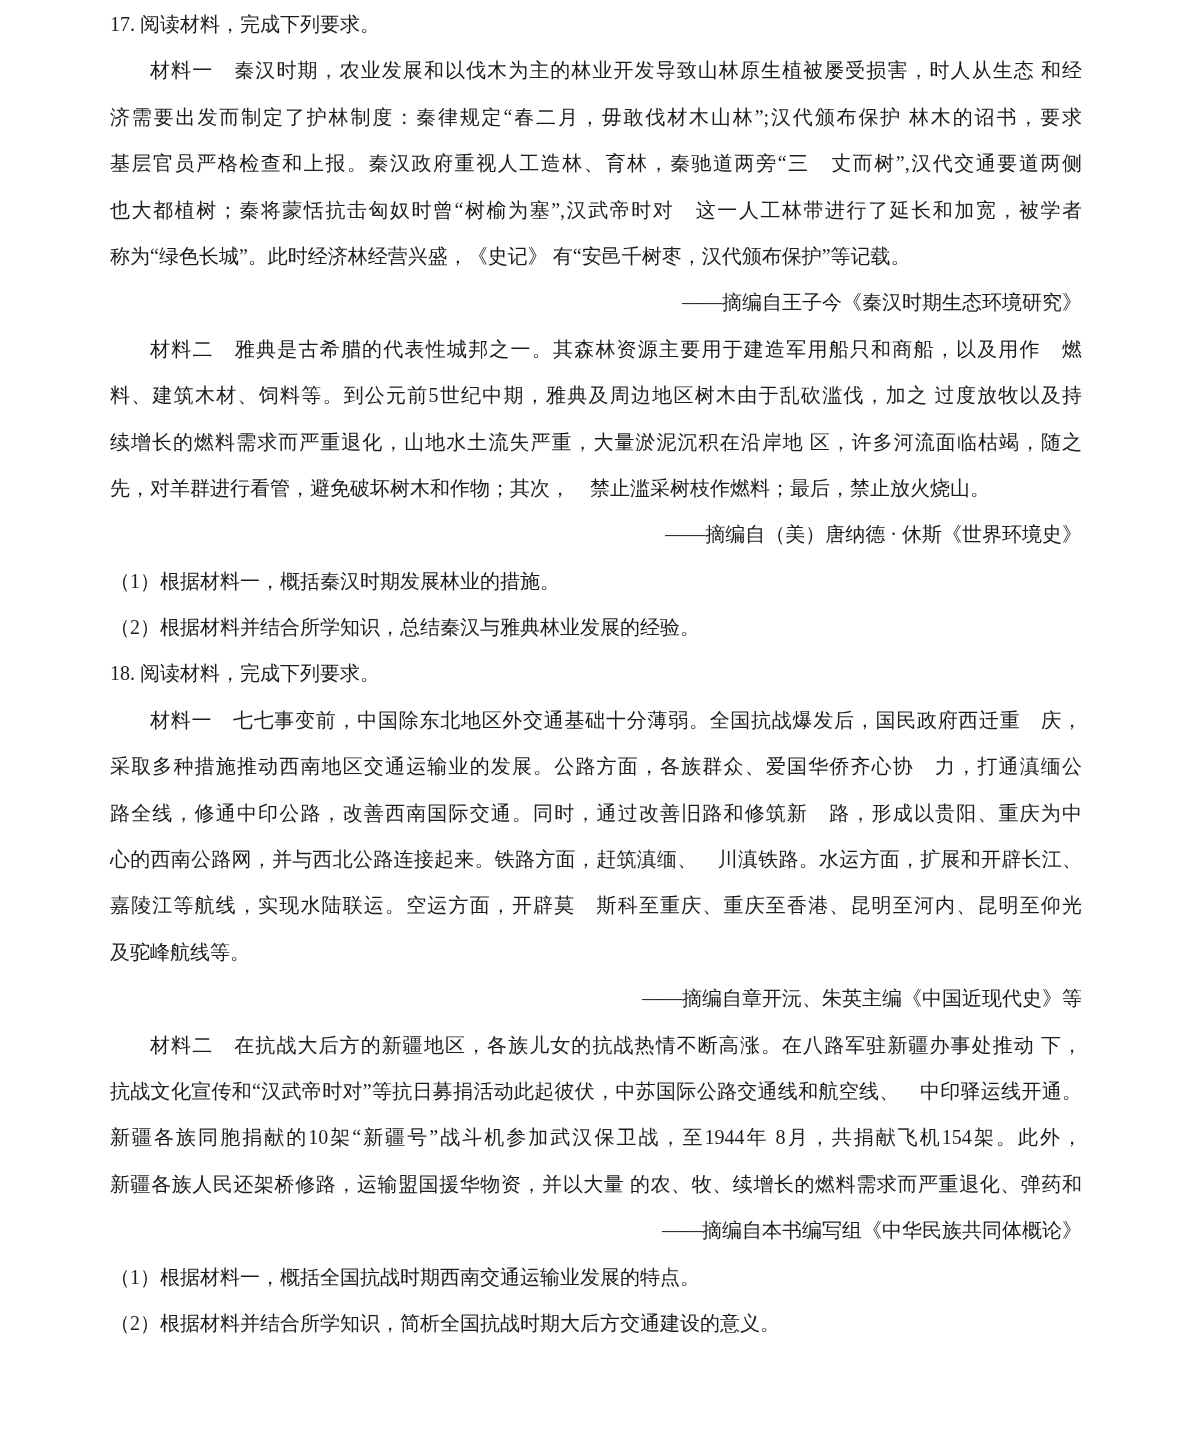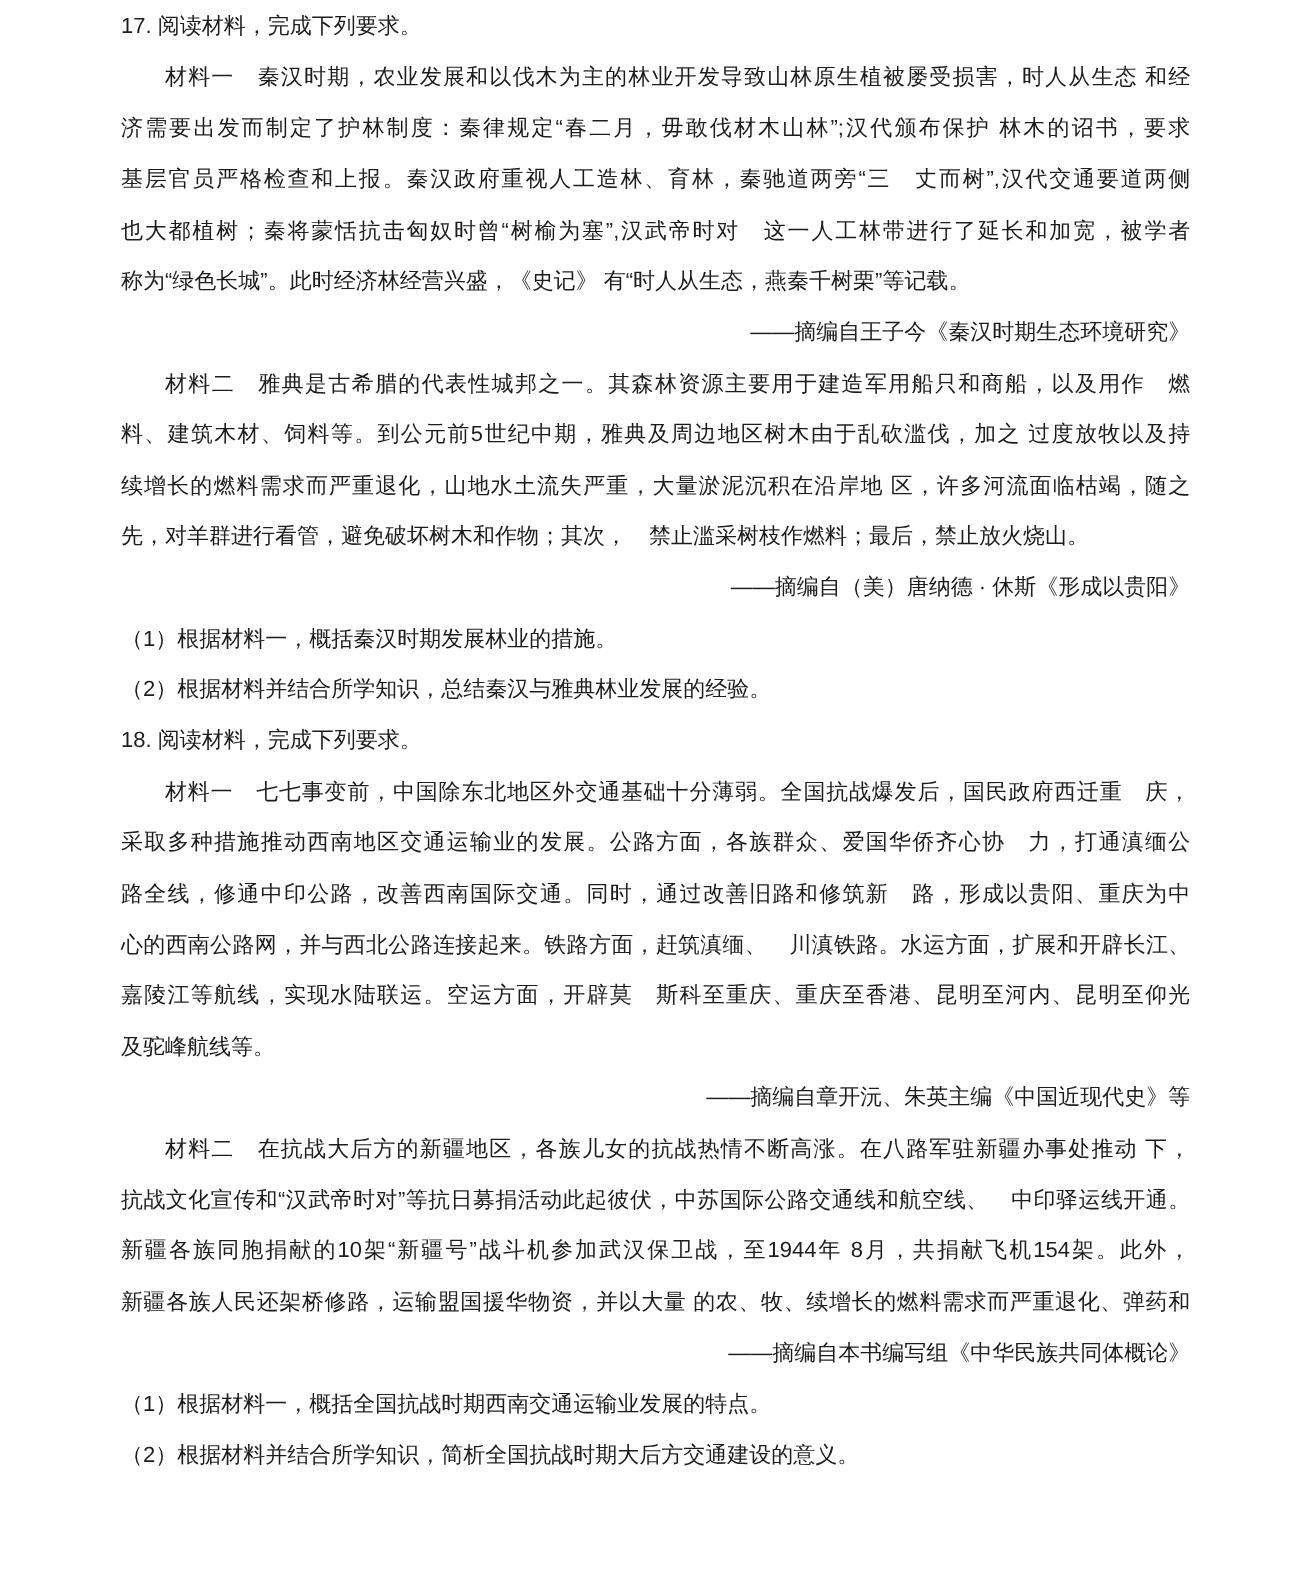--- a/index.html
+++ b/index.html
@@ -11,21 +11,21 @@
     width: 1190px;
     height: 1441px;
     overflow: hidden;
   }
   .page {
     box-sizing: border-box;
     width: 1190px;
     height: 1441px;
     padding: 1px 108px 0 110px;
     color: #1c1c1c;
-    font-family: Liberation Sans, sans-serif;
+    font-family: Liberation Serif, serif;
     font-size: 20px;
   }
   .line {
     height: 46.4px;
     line-height: 46.4px;
     white-space: nowrap;
     overflow: visible;
   }
   .fill {
     white-space: normal;
@@ -42,28 +42,28 @@
 <body>
 
 <div class="page">
 
   <div class="line">17. 阅读材料，完成下列要求。</div>
 
   <div class="line fill indent">材料一　秦汉时期，农业发展和以伐木为主的林业开发导致山林原生植被屡受损害，时人从生态 和经</div>
   <div class="line fill">济需要出发而制定了护林制度：秦律规定“春二月，毋敢伐材木山林”;汉代颁布保护 林木的诏书，要求</div>
   <div class="line fill">基层官员严格检查和上报。秦汉政府重视人工造林、育林，秦驰道两旁“三　丈而树”,汉代交通要道两侧</div>
   <div class="line fill">也大都植树；秦将蒙恬抗击匈奴时曾“树榆为塞”,汉武帝时对　这一人工林带进行了延长和加宽，被学者</div>
-  <div class="line">称为“绿色长城”。此时经济林经营兴盛，《史记》 有“时人从生态，燕秦千树栗”等记载。</div>
+  <div class="line">称为“绿色长城”。此时经济林经营兴盛，《史记》 有“安邑千树枣，汉代颁布保护”等记载。</div>
   <div class="line source">——摘编自王子今《秦汉时期生态环境研究》</div>
 
   <div class="line fill indent">材料二　雅典是古希腊的代表性城邦之一。其森林资源主要用于建造军用船只和商船，以及用作　燃</div>
   <div class="line fill">料、建筑木材、饲料等。到公元前5世纪中期，雅典及周边地区树木由于乱砍滥伐，加之 过度放牧以及持</div>
   <div class="line fill">续增长的燃料需求而严重退化，山地水土流失严重，大量淤泥沉积在沿岸地 区，许多河流面临枯竭，随之</div>
   <div class="line">先，对羊群进行看管，避免破坏树木和作物；其次，　禁止滥采树枝作燃料；最后，禁止放火烧山。</div>
-  <div class="line source">——摘编自（美）唐纳德 · 休斯《形成以贵阳》</div>
+  <div class="line source">——摘编自（美）唐纳德 · 休斯《世界环境史》</div>
 
   <div class="line">（1）根据材料一，概括秦汉时期发展林业的措施。</div>
   <div class="line">（2）根据材料并结合所学知识，总结秦汉与雅典林业发展的经验。</div>
 
   <div class="line">18. 阅读材料，完成下列要求。</div>
 
   <div class="line fill indent">材料一　七七事变前，中国除东北地区外交通基础十分薄弱。全国抗战爆发后，国民政府西迁重　庆，</div>
   <div class="line fill">采取多种措施推动西南地区交通运输业的发展。公路方面，各族群众、爱国华侨齐心协　力，打通滇缅公</div>
   <div class="line fill">路全线，修通中印公路，改善西南国际交通。同时，通过改善旧路和修筑新　路，形成以贵阳、重庆为中</div>
   <div class="line fill">心的西南公路网，并与西北公路连接起来。铁路方面，赶筑滇缅、　川滇铁路。水运方面，扩展和开辟长江、</div>

